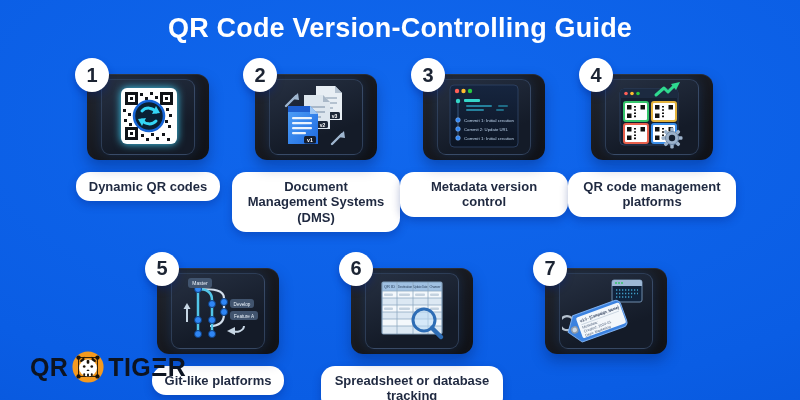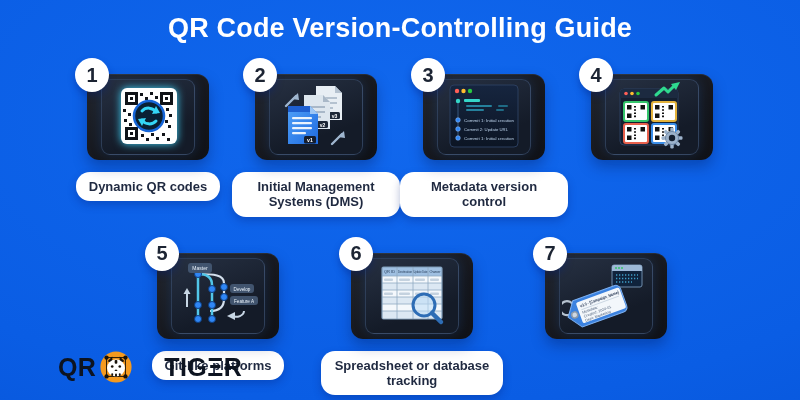--- a/index.html
+++ b/index.html
@@ -41,21 +41,21 @@
   .pill{
     margin-top:12px;background:#ffffff;border-radius:14px;
     padding:7px 13px;max-width:156px;text-align:center;
     color:#1f2940;font-size:13px;font-weight:700;line-height:1.18;
     box-shadow:0 4px 8px rgba(0,30,120,.3);
   }
   .logo{
     position:absolute;left:30px;bottom:16px;
     display:flex;align-items:center;gap:3px;
   }
-  .logo .word{color:#0d1421;font-size:25px;font-weight:800;letter-spacing:.4px;margin-left:28px;}
+  .logo .word{color:#0d1421;font-size:25px;font-weight:800;letter-spacing:.4px;}
   svg text{font-family:"Liberation Sans",sans-serif;}
 </style>
 </head>
 <body>
 
 <div class="title">QR Code Version-Controlling Guide</div>
 
 <div class="row row1">
 
   <div class="item item-r1">
@@ -151,21 +151,21 @@
             <rect x="16" y="30" width="12" height="7.5" rx="1.5" fill="#141d2e"></rect>
             <text x="22" y="36" font-size="5.2" font-weight="bold" fill="#ffffff" text-anchor="middle">v1</text>
           </g>
           <g stroke="#9fb6cf" stroke-width="2.4" stroke-linecap="round">
             <line x1="60" y1="64" x2="70" y2="54"></line>
           </g>
           <polygon points="72,51 73,58 66,57" fill="#9fb6cf"></polygon>
         </svg>
       </div>
     </div>
-    <div class="pill">Initial Management Systems (DMS)</div>
+    <div class="pill">Document Management Systems (DMS)</div>
   </div>
 
   <div class="item item-r1">
     <div class="badge">3</div>
     <div class="card">
       <div class="panel">
         <svg width="88" height="74" viewBox="0 0 88 74">
           <defs>
             <linearGradient id="termg" x1="0" y1="0" x2="0" y2="1">
               <stop offset="0" stop-color="#16253f"></stop>
@@ -252,20 +252,21 @@
               <rect x="-1.7" y="-10.5" width="3.4" height="21" rx="1.2" transform="rotate(45)"></rect>
               <rect x="-1.7" y="-10.5" width="3.4" height="21" rx="1.2" transform="rotate(90)"></rect>
               <rect x="-1.7" y="-10.5" width="3.4" height="21" rx="1.2" transform="rotate(135)"></rect>
             </g>
             <circle r="6.5" fill="#9db3cc" stroke="#6d87a6"></circle>
             <circle r="3.2" fill="#141f30"></circle>
           </g>
         </svg>
       </div>
     </div>
+    <div class="pill">QR code management platforms</div>
   </div>
 </div>
 
 <div class="row row2">
 
   <div class="item item-r2">
     <div class="badge">5</div>
     <div class="card">
       <div class="panel">
         <svg width="88" height="74" viewBox="0 0 88 74">

